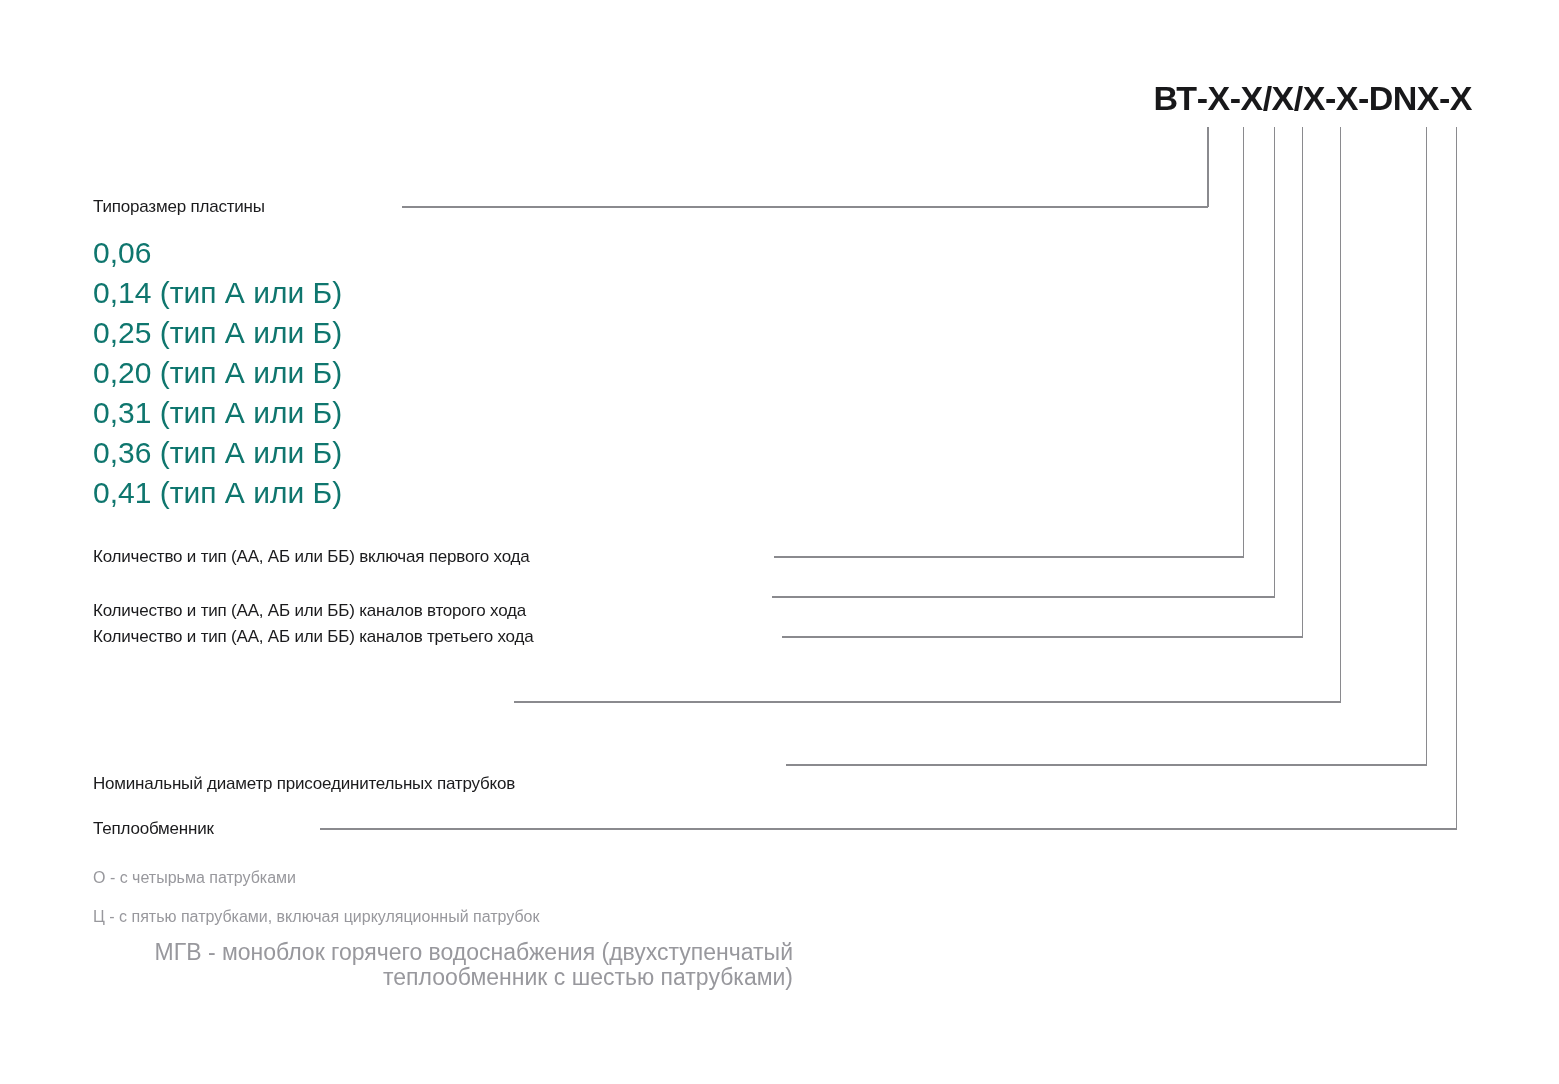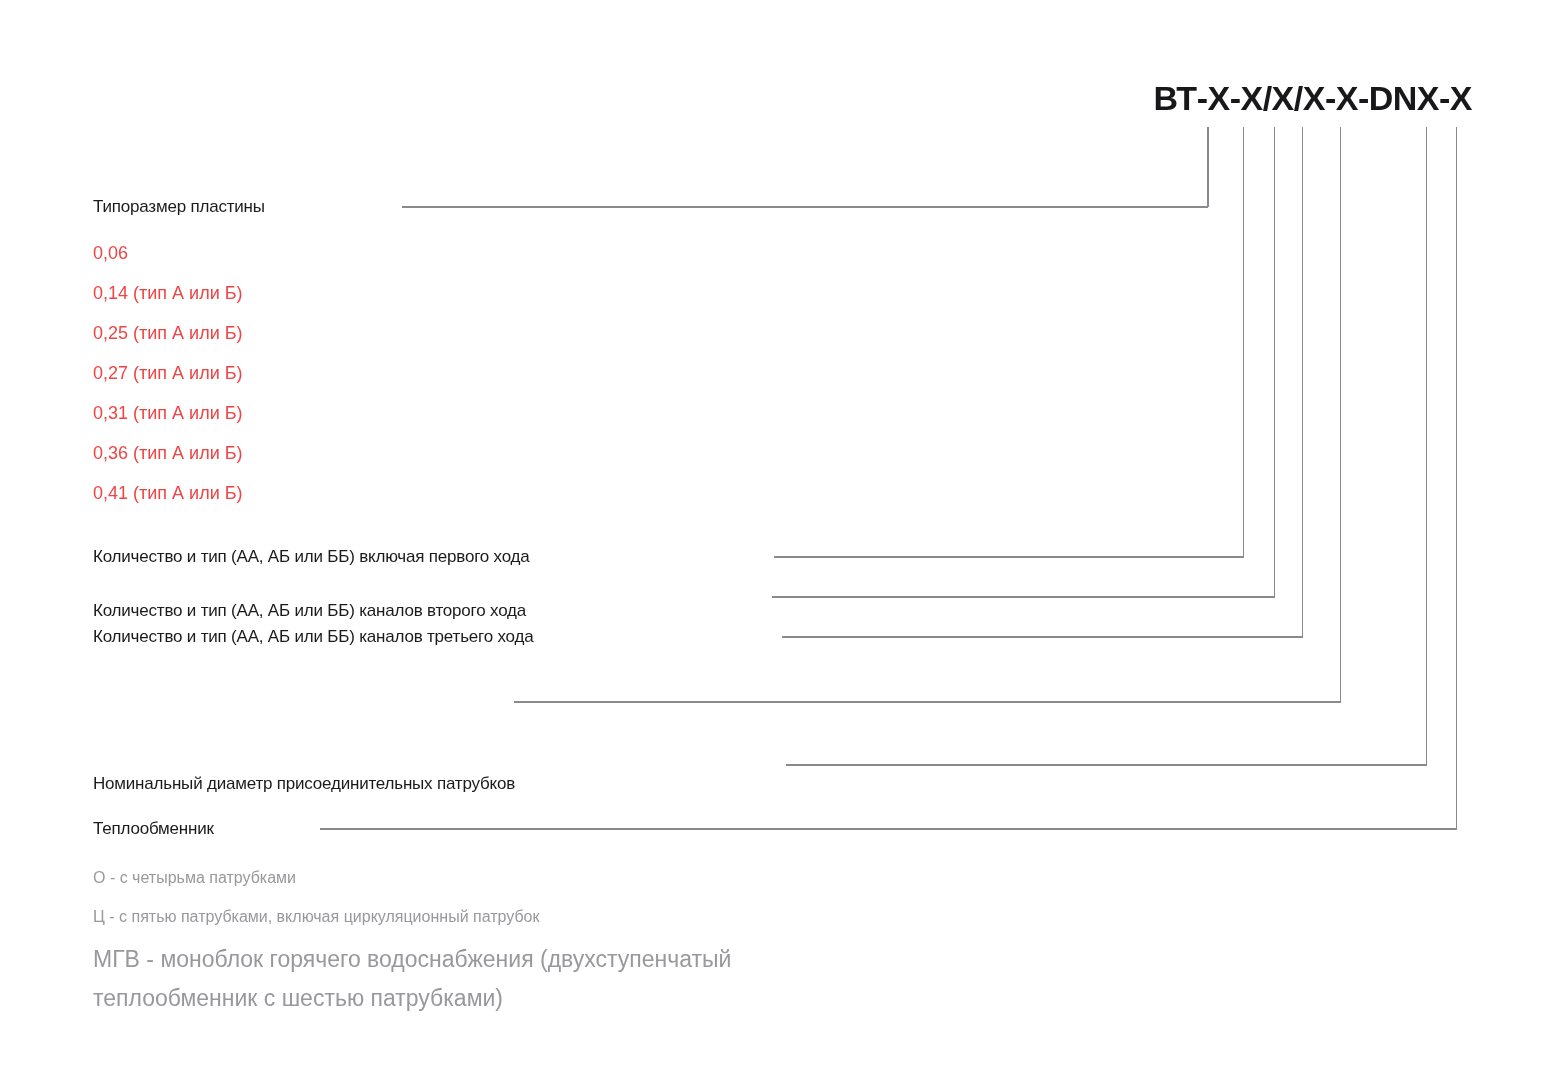--- a/index.html
+++ b/index.html
@@ -44,56 +44,57 @@
   }
   .plate-options {
     position: absolute;
     left: 93px;
     top: 233px;
   }
   .plate-options .opt {
     height: 40px;
     display: flex;
     align-items: center;
-    font-size: 18px;
+    font-size: 30px;
     font-weight: 400;
-    color: #ef4444;
+    color: #0f766e;
     white-space: nowrap;
   }
   .hx-option-wrap {
     position: absolute;
     left: 93px;
     top: 940px;
     width: 700px;
     font-size: 23px;
-    line-height: 39px;
+    line-height: 25px;
     font-weight: 400;
     color: #98989d;
     white-space: normal;
+    text-align: right;
   }
   .hline, .vline {
     position: absolute;
     background: #8a8a8e;
   }
   .hline { height: 1.5px; }
   .vline { width: 1.5px; }
 </style>
 </head>
 <body>
 
 <div class="canvas">
 
   <div class="model-code">ВТ-X-X/X/X-X-DNX-X</div>
 
   <div class="heading" style="top:195px">Типоразмер пластины</div>
   <div class="plate-options">
     <div class="opt">0,06</div>
     <div class="opt">0,14 (тип А или Б)</div>
     <div class="opt">0,25 (тип А или Б)</div>
-    <div class="opt">0,27 (тип А или Б)</div>
+    <div class="opt">0,20 (тип А или Б)</div>
     <div class="opt">0,31 (тип А или Б)</div>
     <div class="opt">0,36 (тип А или Б)</div>
     <div class="opt">0,41 (тип А или Б)</div>
   </div>
 
   <div class="heading" style="top:545px">Количество и тип (АА, АБ или ББ) включая первого хода</div>
   <div class="heading" style="top:599px">Количество и тип (АА, АБ или ББ) каналов второго хода</div>
   <div class="heading" style="top:625px">Количество и тип (АА, АБ или ББ) каналов третьего хода</div>
 
 

